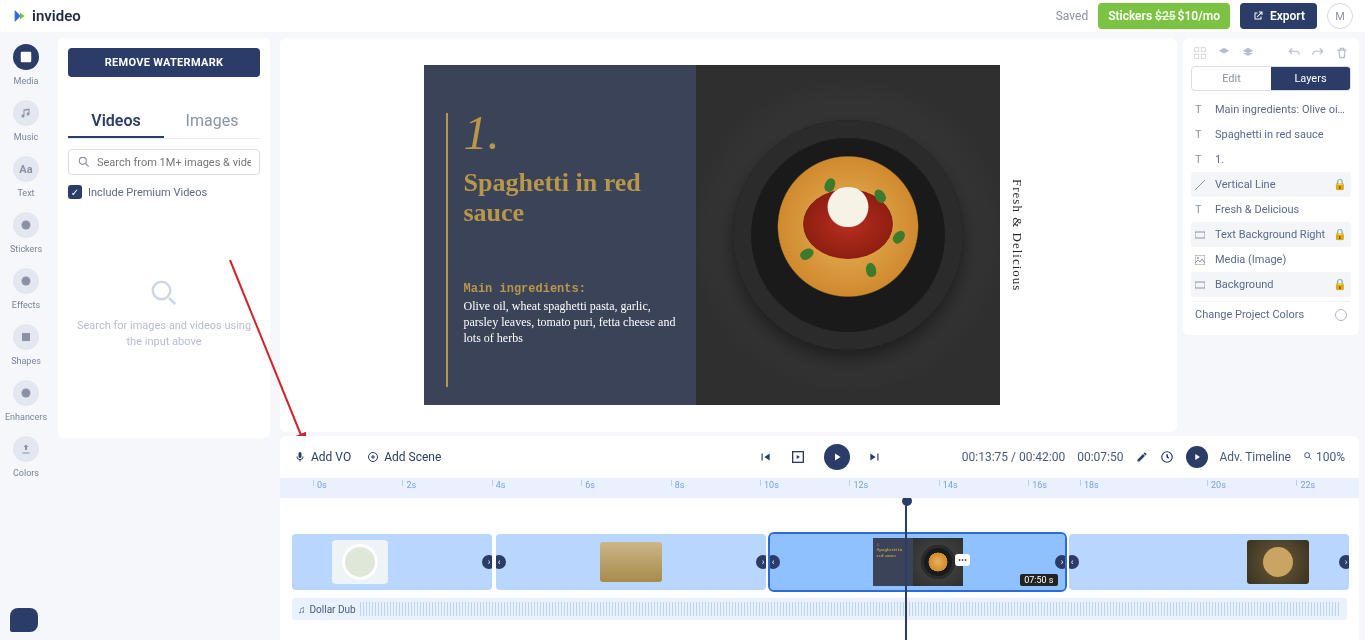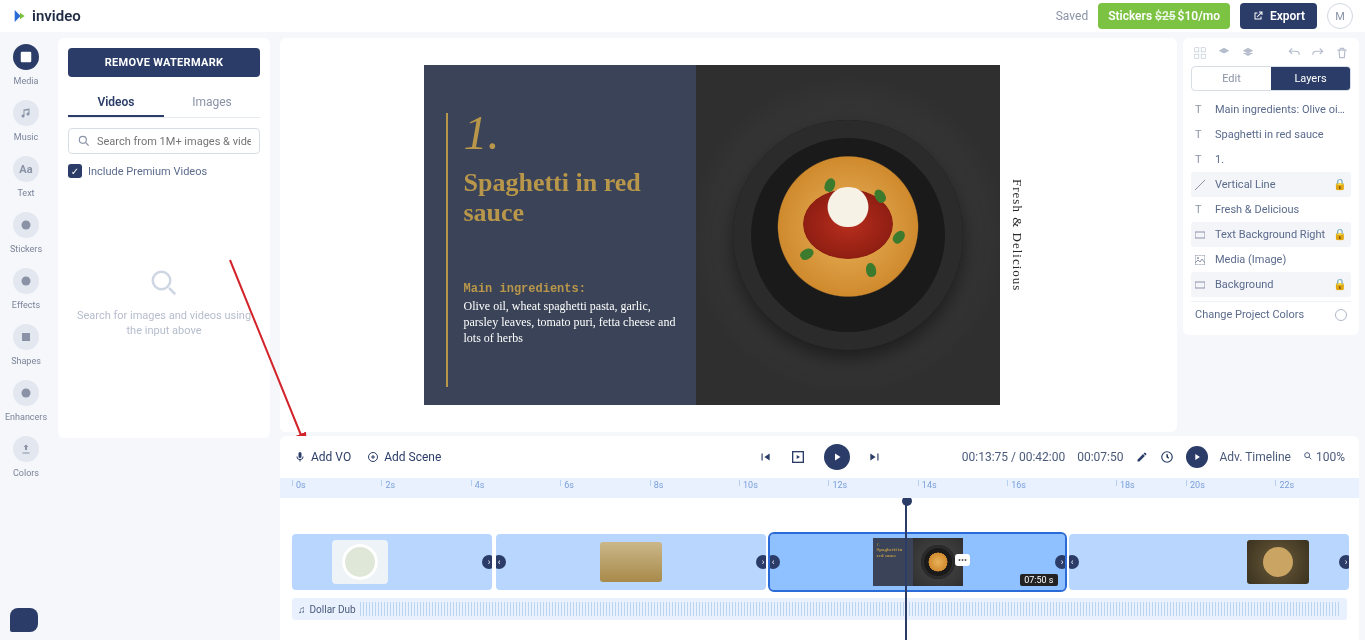--- a/index.html
+++ b/index.html
@@ -19,21 +19,21 @@
 
 .rail { position: absolute; left: 0; top: 32px; bottom: 0; width: 52px; background: #f5f7fa; display: flex; flex-direction: column; align-items: center; padding-top: 12px; gap: 14px; }
 .rail-item { display: flex; flex-direction: column; align-items: center; gap: 6px; cursor: pointer; }
 .rail-icon { width: 26px; height: 26px; border-radius: 50%; background: #e3e7ef; display: flex; align-items: center; justify-content: center; color: #8a93a6; }
 .rail-item.active .rail-icon { background: #2a3c67; color: #fff; }
 .rail-label { font-size: 9px; color: #7a8399; }
 
 
 .leftpanel { position: absolute; left: 52px; top: 32px; width: 212px; height: 400px; background: #fff; border-radius: 6px; margin: 6px 0 0 6px; padding: 10px; display: flex; flex-direction: column; }
 .btn-watermark { width: 100%; background: #2a3c67; color: #fff; border: none; border-radius: 4px; padding: 8px 0; font-size: 11px; font-weight: 700; letter-spacing: .3px; cursor: pointer; }
-.panel-tabs { display: flex; margin-top: 12px; border-bottom: 1px solid #e5e9f0; font-size: 12px; }
+.panel-tabs { display: flex; margin-top: 28px; border-bottom: 1px solid #e5e9f0; font-size: 16px; }
 .panel-tab { flex: 1; text-align: center; padding: 6px 0; cursor: pointer; color: #8a93a6; }
 .panel-tab.active { color: #2a3c67; border-bottom: 2px solid #2a3c67; font-weight: 600; }
 .search-row { margin-top: 10px; display: flex; align-items: center; border: 1px solid #d8dde6; border-radius: 4px; padding: 5px 8px; gap: 6px; }
 .search-row input { border: none; outline: none; font-size: 11px; flex: 1; color: #555; }
 .premium-row { margin-top: 10px; display: flex; align-items: center; gap: 6px; font-size: 11px; color: #5b6b8c; }
 .checkbox { width: 14px; height: 14px; background: #2a3c67; border-radius: 3px; display: flex; align-items: center; justify-content: center; color: #fff; font-size: 10px; }
 .empty-area { flex: 1; display: flex; flex-direction: column; align-items: center; justify-content: center; color: #b5bdcd; text-align: center; gap: 10px; }
 .empty-area .big-icon { width: 30px; height: 30px; }
 .empty-text { font-size: 11px; line-height: 1.4; }
 
@@ -74,21 +74,21 @@
 
 
 .bottom { position: absolute; left: 280px; right: 6px; top: 436px; bottom: 0; background: #fff; border-radius: 6px; display:flex; flex-direction:column; }
 .controls { height: 42px; display: flex; align-items: center; padding: 0 14px; gap: 16px; font-size: 12px; color: #4a5a7a; }
 .controls .center { position:absolute; left:50%; transform:translateX(-50%); display:flex; align-items:center; gap:18px; }
 .controls .right { margin-left:auto; display:flex; align-items:center; gap:12px; }
 .icon-btn { cursor:pointer; color:#2a3c67; display:flex; align-items:center; gap:5px; }
 .play-btn { width:26px; height:26px; border-radius:50%; background:#2a3c67; color:#fff; display:flex; align-items:center; justify-content:center; }
 .round-btn { width:22px; height:22px; border-radius:50%; background:#2a3c67; }
 .ruler { height: 20px; background: #e9f1ff; position: relative; font-size: 9px; color: #7ba0d9; }
-.ruler .tick { position:absolute; top:2px; border-left:1px solid #b7d0f2; height:6px; padding-left:3px; }
+.ruler .tick { position:absolute; top:2px; border-left:1px solid #b7d0f2; height:6px; padding-left:3px;margin-left:21px; }
 .timeline-body { flex:1; position:relative; overflow:hidden; background:#fff; }
 .clips { position:absolute; left:12px; right:12px; top:36px; height:56px; display:flex; gap:4px; }
 .clip { height:56px; border-radius:4px; background:#b9d6ff; position:relative; overflow:hidden; flex-shrink:0; }
 .clip.sel { outline:2px solid #2a6bd8; }
 .clip .thumb { position:absolute; inset:0; display:flex; align-items:center; justify-content:center; }
 .clip .handle { position:absolute; top:50%; transform:translateY(-50%); width:14px; height:14px; border-radius:50%; background:#2a3c67; color:#fff; font-size:9px; display:flex; align-items:center; justify-content:center; }
 .clip .handle.l{ left:-4px;} .clip .handle.r{ right:-4px;}
 .dur-badge{ position:absolute; right:50%; transform:translateX(140px); bottom:4px; background:#222; color:#fff; font-size:9px; padding:1px 4px; border-radius:2px;}
 .mini-slide { width:90px; height:48px; background:#3a4357; display:flex; font-size:5px; }
 .mini-slide .ml{ width:40px; padding:4px; }
@@ -404,21 +404,21 @@
   <div class="ruler" id="ruler">
       <div class="tick" style="left: 12px;">0s</div>
       <div class="tick" style="left: 101.407px;">2s</div>
       <div class="tick" style="left: 190.814px;">4s</div>
       <div class="tick" style="left: 280.22px;">6s</div>
       <div class="tick" style="left: 369.627px;">8s</div>
       <div class="tick" style="left: 459.034px;">10s</div>
       <div class="tick" style="left: 548.441px;">12s</div>
       <div class="tick" style="left: 637.847px;">14s</div>
       <div class="tick" style="left: 727.254px;">16s</div>
-      <div class="tick" style="left: 836px;">18s</div>
+      <div class="tick" style="left: 779px;">18s</div>
       <div class="tick" style="left: 906.068px;">20s</div>
       <div class="tick" style="left: 995.475px;">22s</div>
     </div>
 
   <div class="timeline-body">
     <div class="clips">
       <div class="clip" style="width:200px">
         <div class="thumb" style="justify-content:flex-start;padding-left:40px">
             <div style="width:56px;height:44px;background:#eef3f8;border-radius:4px;display:flex;align-items:center;justify-content:center">
               <div style="width:36px;height:36px;border-radius:50%;background:#dfe8d8;box-shadow:inset 0 0 0 3px #fff"></div>

